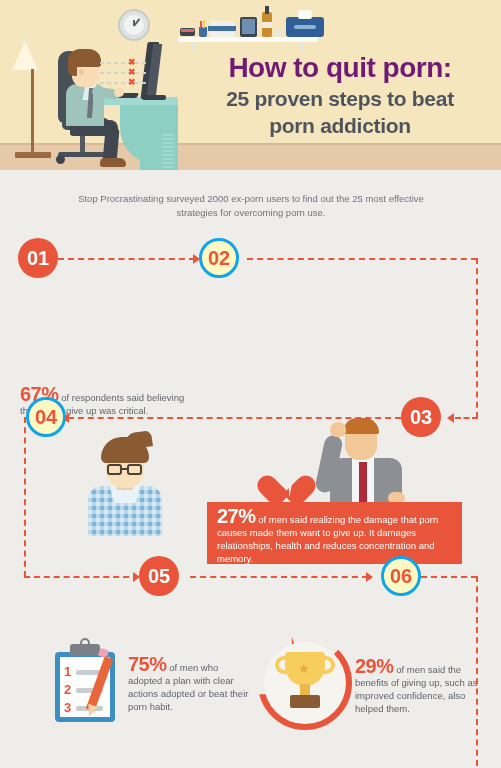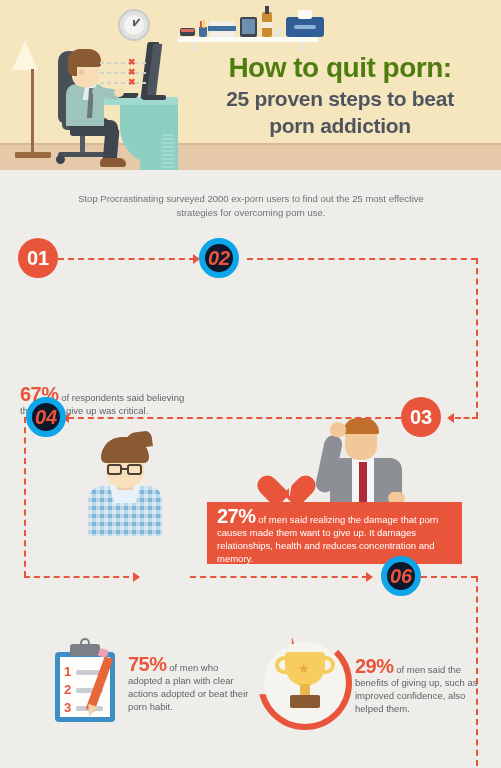--- a/index.html
+++ b/index.html
@@ -83,21 +83,21 @@
   .m-legs { position:absolute; left:70px; top:120px; width:48px; height:16px; background:#3f4650; border-radius:6px 8px 3px 3px; }
   .m-shin { position:absolute; left:104px; top:128px; width:14px; height:36px; background:#3f4650; border-radius:4px; transform:rotate(5deg); }
   .m-shoe { position:absolute; left:100px; top:158px; width:26px; height:9px; background:#8a5a32; border-radius:5px 7px 3px 3px; }
 
   .gaze-line { position:absolute; height:2px; background:repeating-linear-gradient(to right,#cfd3d0 0 4px,transparent 4px 7px); }
   .gaze-x { position:absolute; color:#e8553a; font-weight:bold; font-size:9px; line-height:9px; }
 
   
   #title-block { position:absolute; left:185px; top:52px; width:310px; text-align:center; }
   #title-main {
-    font-size:28px; font-weight:bold; color:#4d7c0f; letter-spacing:-0.5px; line-height:32px;
+    font-size:28px; font-weight:bold; color:#701a75; letter-spacing:-0.5px; line-height:32px;
   }
   #title-sub {
     font-size:21px; font-weight:bold; color:#4e555e; letter-spacing:-0.3px; line-height:25px; margin-top:2px;
   }
 
   
   #body-area {
     position:absolute; left:0; top:170px; width:501px; height:598px;
     background:#efedea;
   }
@@ -106,21 +106,21 @@
     text-align:center; font-size:9.5px; line-height:14px; color:#6e7379;
   }
 
   
   .badge {
     position:absolute; width:40px; height:40px; border-radius:50%;
     display:flex; align-items:center; justify-content:center;
     font-size:20px; font-weight:bold; z-index:6;
   }
   .badge.filled { background:#e8553a; color:#ffffff; }
-  .badge.outline { background:#0f172a; border:6px solid #0ea5e9; color:#e8553a;font-style:italic; }
+  .badge.outline { background:#fef9c3; border:3px solid #0ea5e9; color:#e8553a; }
 
   
   .dash-h {
     position:absolute; height:0; border-top:2px dashed #e8553a; z-index:2;
   }
   .dash-v {
     position:absolute; width:0; border-left:2px dashed #e8553a; z-index:2;
   }
   .arrow-r {
     position:absolute; width:0; height:0; z-index:3;
@@ -421,20 +421,23 @@
     <div class="cb-clip"></div>
     <div class="cb-ring"></div>
     <div class="pencil-eraser"></div>
     <div class="pencil-body"></div>
     <div class="pencil-tip"></div>
   </div>
   <div class="stat" style="left:128px; top:488px; width:125px;">
     <span class="pct">75%</span><span> of men who adopted a plan with clear actions adopted or beat their porn habit.</span>
   </div>
 
+  <div class="badge filled" style="left:139px; top:386px;">
+    <span>05</span>
+  </div>
   <div>
     
     
     
     
     
     
     
     
     

